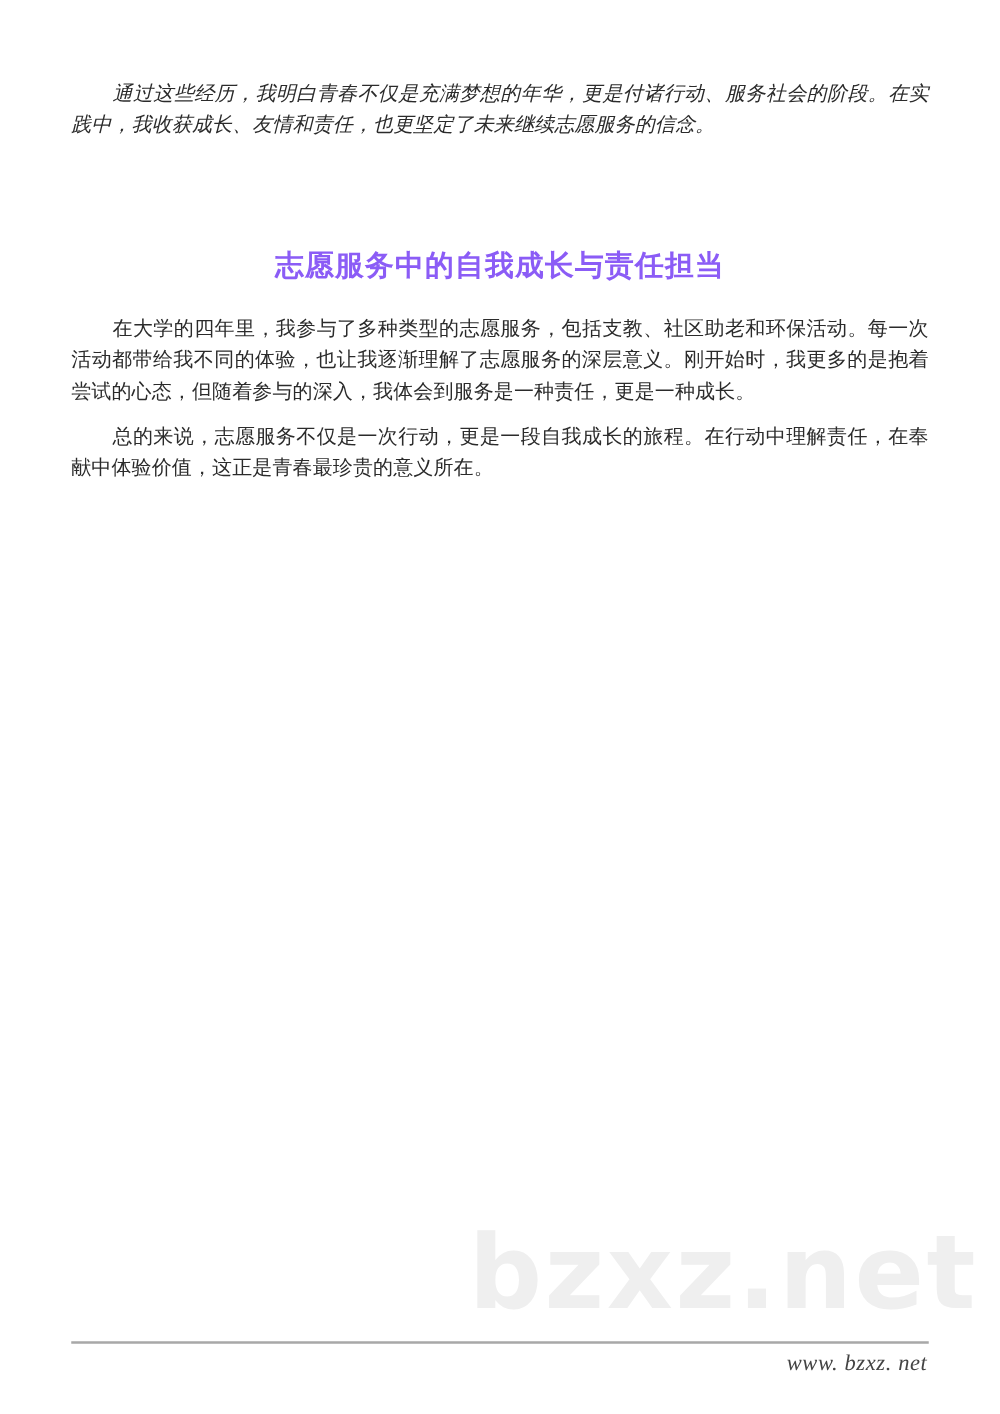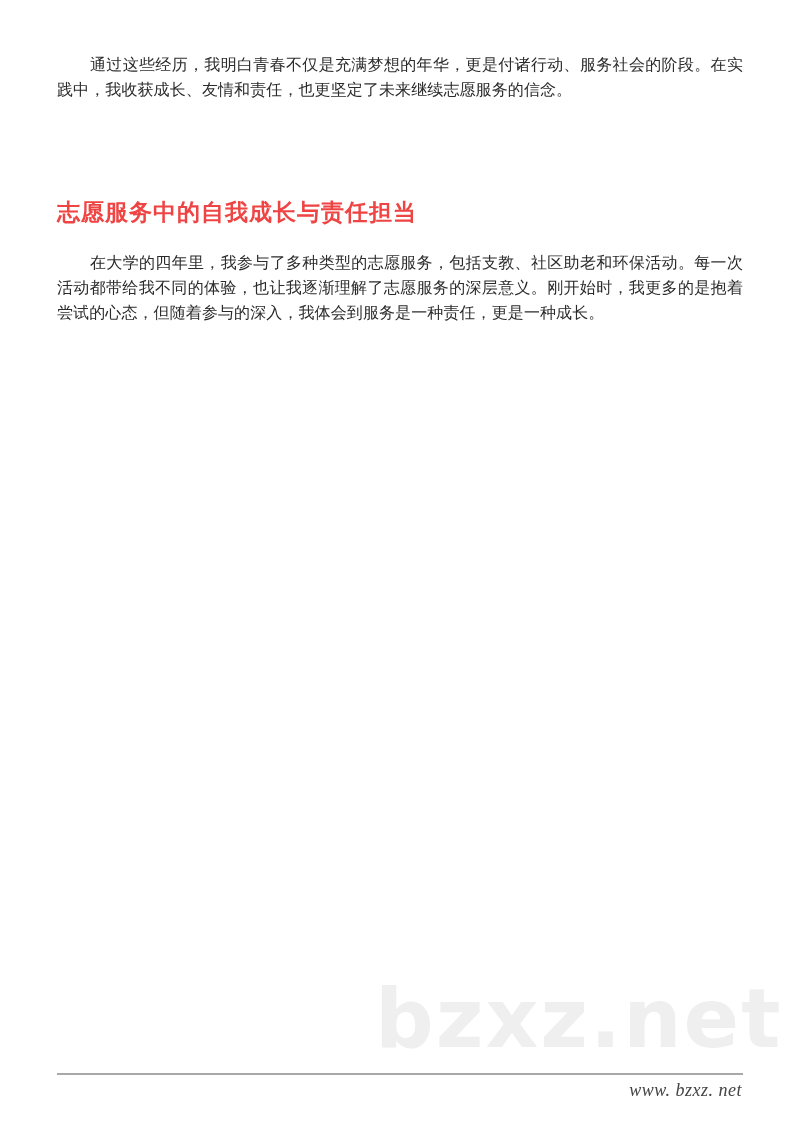--- a/index.html
+++ b/index.html
@@ -24,33 +24,35 @@
     .para {
       font-size: 16px;
       line-height: 25px;
       text-indent: 33px;
       margin: 0;
       text-align: justify;
       letter-spacing: 0.1px;
     }
     .intro {
       position: absolute;
-      top: 52px;
+      top: 62px;
       left: 0;
       width: 686px;
+      font-style: italic;
     }
     .title {
       position: absolute;
       top: 197px;
       left: 0;
       width: 686px;
+      text-align: center;
       font-family: Liberation Mono, monospace;
       font-size: 23px;
       font-weight: bold;
-      color: #ef4444;
+      color: #8b5cf6;
       margin: 0;
       letter-spacing: 1px;
     }
     .body-section {
       position: absolute;
       top: 250px;
       left: 0;
       width: 686px;
     }
     .body-section .para {
@@ -89,19 +91,20 @@
 </head>
 <body>
 
 <div class="page">
   <p class="para intro">通过这些经历，我明白青春不仅是充满梦想的年华，更是付诸行动、服务社会的阶段。在实践中，我收获成长、友情和责任，也更坚定了未来继续志愿服务的信念。</p>
 
   <h1 class="title">志愿服务中的自我成长与责任担当</h1>
 
   <div class="body-section">
     <p class="para">在大学的四年里，我参与了多种类型的志愿服务，包括支教、社区助老和环保活动。每一次活动都带给我不同的体验，也让我逐渐理解了志愿服务的深层意义。刚开始时，我更多的是抱着尝试的心态，但随着参与的深入，我体会到服务是一种责任，更是一种成长。</p>
+    <p class="para">总的来说，志愿服务不仅是一次行动，更是一段自我成长的旅程。在行动中理解责任，在奉献中体验价值，这正是青春最珍贵的意义所在。</p>
   </div>
 </div>
 
 <div class="watermark">bzxz.net</div>
 
 <div class="footer-rule"></div>
 <div class="footer-site">www. bzxz. net</div>
 
 </body></html>

